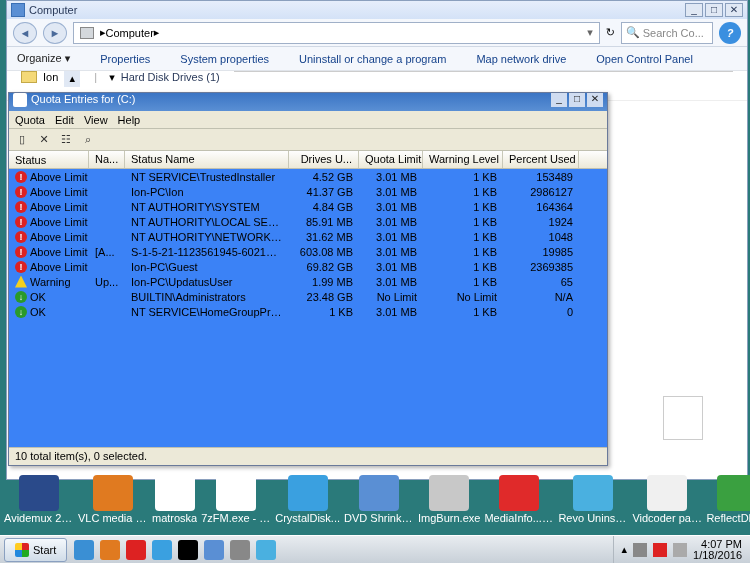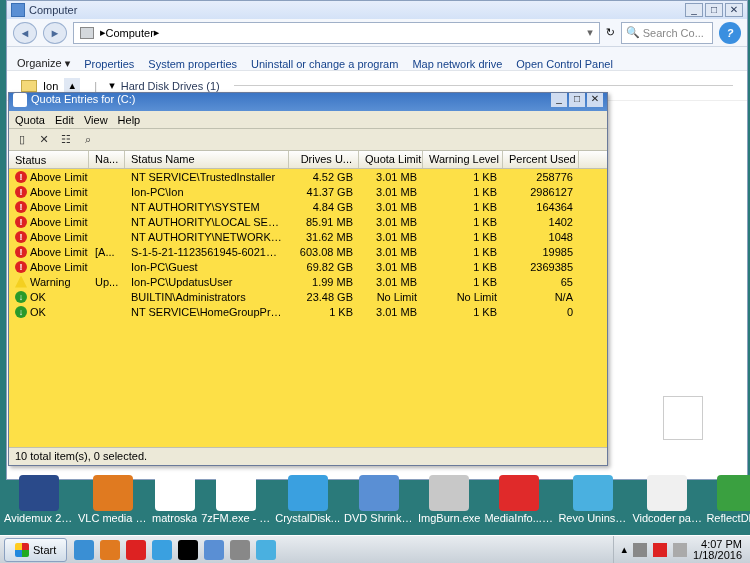--- a/index.html
+++ b/index.html
@@ -12,43 +12,43 @@
 .exp-title .ctrls { margin-left: auto; display: flex; gap: 2px; }
 .exp-title .ctrls span { width: 18px; height: 14px; background: #e0e8f4; border: 1px solid #8a9fbd; text-align: center; line-height: 12px; font-size: 10px; cursor: pointer; }
 .nav-row { height: 28px; background: #f4f7fc; border-bottom: 1px solid #d0d8e4; display: flex; align-items: center; padding: 0 6px; gap: 6px; }
 .nav-arrow { width: 24px; height: 22px; border-radius: 50%; background: #e0e8f4; border: 1px solid #9ab0d0; display: flex; align-items: center; justify-content: center; color: #4a6a9a; cursor: pointer; }
 .addr { flex: 1; height: 22px; border: 1px solid #a0b0c8; background: #fff; display: flex; align-items: center; padding: 0 6px; }
 .addr .cic { width: 14px; height: 12px; background: #d4d8dc; border: 1px solid #888; margin-right: 6px; }
 .addr .dd { margin-left: auto; color: #666; }
 .search { width: 92px; height: 22px; border: 1px solid #a0b0c8; background: #fff; display: flex; align-items: center; padding: 0 4px; }
 .search .sic { color: #888; margin-right: 3px; }
 .help-ic { width: 22px; height: 22px; border-radius: 50%; background: #3a8fe0; color: #fff; display: flex; align-items: center; justify-content: center; font-weight: bold; font-style: italic; }
-.cmd-row { height: 24px; background: #f4f7fc; border-bottom: 1px solid #e0e4ea; display: flex; align-items: flex-end; padding: 0 10px; gap: 14px; color: #15428b; }
+.cmd-row { height: 24px; background: #f4f7fc; border-bottom: 1px solid #e0e4ea; display: flex; align-items: center; padding: 0 10px; gap: 30px; color: #15428b; }
 .cmd-row span { cursor: pointer; }
 .cmd-row .org { color: #222; }
-.folder-row { height: 30px; display: flex; align-items: center; padding: 0 14px; gap: 6px; border-bottom: 1px solid #eee; }
+.folder-row { height: 30px; display: flex; align-items: flex-start; padding: 0 14px; gap: 6px; border-bottom: 1px solid #eee; }
 .folder-ic { width: 16px; height: 12px; background: #f4d978; border: 1px solid #c4a948; }
 .sep { margin: 0 6px; color: #aaa; }
 .hdd { color: #2a3a5a; }
 .hdd-line { flex: 1; height: 1px; background: #ccc; margin-left: 8px; }
 .folder-row .upbtn { width: 16px; height: 16px; background: #e0e8f4; margin-right: 2px; text-align: center; line-height: 14px; }
 
 
 .quota { position: absolute; left: 8px; top: 92px; width: 600px; height: 374px; background: #ece9d8; border: 1px solid #6a7a9a; box-shadow: 2px 2px 4px rgba(0,0,0,.3); display: flex; flex-direction: column; }
 .q-title { height: 18px; background: linear-gradient(#3a74c4,#5a8fd4); color: #fff; display: flex; align-items: flex-start; padding: 0 4px; font-size: 11px; }
 .q-title .qic { width: 14px; height: 14px; background: #fff; border-radius: 2px; margin-right: 4px; }
 .q-title .ctrls { margin-left: auto; display: flex; gap: 2px; }
 .q-title .ctrls span { width: 16px; height: 14px; background: #d0dcf0; color: #222; text-align: center; line-height: 12px; font-size: 10px; cursor: pointer; }
 .q-menu { height: 18px; background: #ece9d8; display: flex; align-items: center; padding: 0 6px; gap: 10px; border-bottom: 1px solid #c0c0b0; }
 .q-menu span { cursor: pointer; }
 .q-tool { height: 22px; background: #ece9d8; display: flex; align-items: center; padding: 0 4px; gap: 4px; border-bottom: 1px solid #c0c0b0; }
 .q-tool span { width: 18px; height: 18px; display: flex; align-items: center; justify-content: center; color: #333; cursor: pointer; border: 1px solid transparent; }
 .grid-head { height: 18px; background: linear-gradient(#fefefe,#ece9d8); display: flex; border-bottom: 1px solid #c0c0b0; }
 .grid-head div { border-right: 1px solid #c8c8b8; padding: 2px 6px; white-space: nowrap; overflow: hidden; }
-.grid-body { flex: 1; background: #fde047; overflow: auto; }
+.grid-body { flex: 1; background: #3b82f6; overflow: auto; }
 .row { display: flex; height: 15px; align-items: center; }
 .row div { padding: 0 6px; white-space: nowrap; overflow: hidden; text-overflow: ellipsis; }
 .c-status { width: 80px; display: flex; align-items: center; gap: 3px; }
 .c-name { width: 36px; }
 .c-logon { width: 164px; }
 .c-amt { width: 70px; text-align: right; }
 .c-lim { width: 64px; text-align: right; }
 .c-warn { width: 80px; text-align: right; }
 .c-pct { width: 76px; text-align: right; }
 .st-ic { width: 12px; height: 12px; border-radius: 50%; flex-shrink: 0; }
@@ -162,21 +162,21 @@
       <div class="row">
         <div class="c-status">
           <span class="st-ic st-above"></span>
           <span>Above Limit</span>
         </div>
         <div class="c-name"></div>
         <div class="c-logon">NT SERVICE\TrustedInstaller</div>
         <div class="c-amt">4.52 GB</div>
         <div class="c-lim">3.01 MB</div>
         <div class="c-warn">1 KB</div>
-        <div class="c-pct">258776</div>
+        <div class="c-pct">153489</div>
       </div>
       <div class="row">
         <div class="c-status">
           <span class="st-ic st-above"></span>
           <span>Above Limit</span>
         </div>
         <div class="c-name"></div>
         <div class="c-logon">Ion-PC\Ion</div>
         <div class="c-amt">41.37 GB</div>
         <div class="c-lim">3.01 MB</div>
@@ -198,21 +198,21 @@
       <div class="row">
         <div class="c-status">
           <span class="st-ic st-above"></span>
           <span>Above Limit</span>
         </div>
         <div class="c-name"></div>
         <div class="c-logon">NT AUTHORITY\LOCAL SERVICE</div>
         <div class="c-amt">85.91 MB</div>
         <div class="c-lim">3.01 MB</div>
         <div class="c-warn">1 KB</div>
-        <div class="c-pct">1402</div>
+        <div class="c-pct">1924</div>
       </div>
       <div class="row">
         <div class="c-status">
           <span class="st-ic st-above"></span>
           <span>Above Limit</span>
         </div>
         <div class="c-name"></div>
         <div class="c-logon">NT AUTHORITY\NETWORK SER...</div>
         <div class="c-amt">31.62 MB</div>
         <div class="c-lim">3.01 MB</div>

